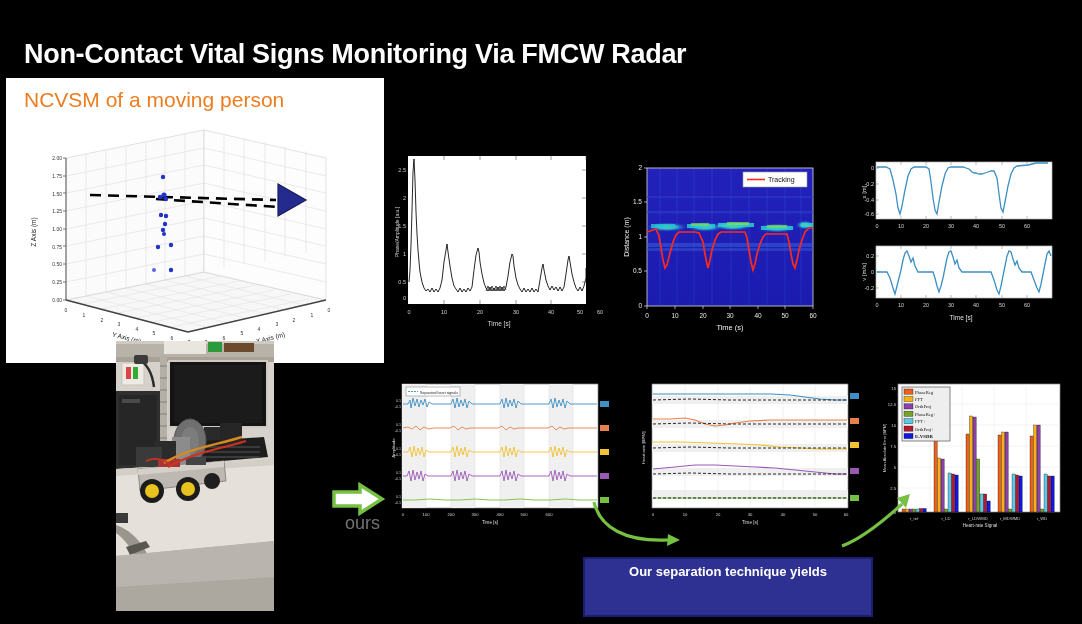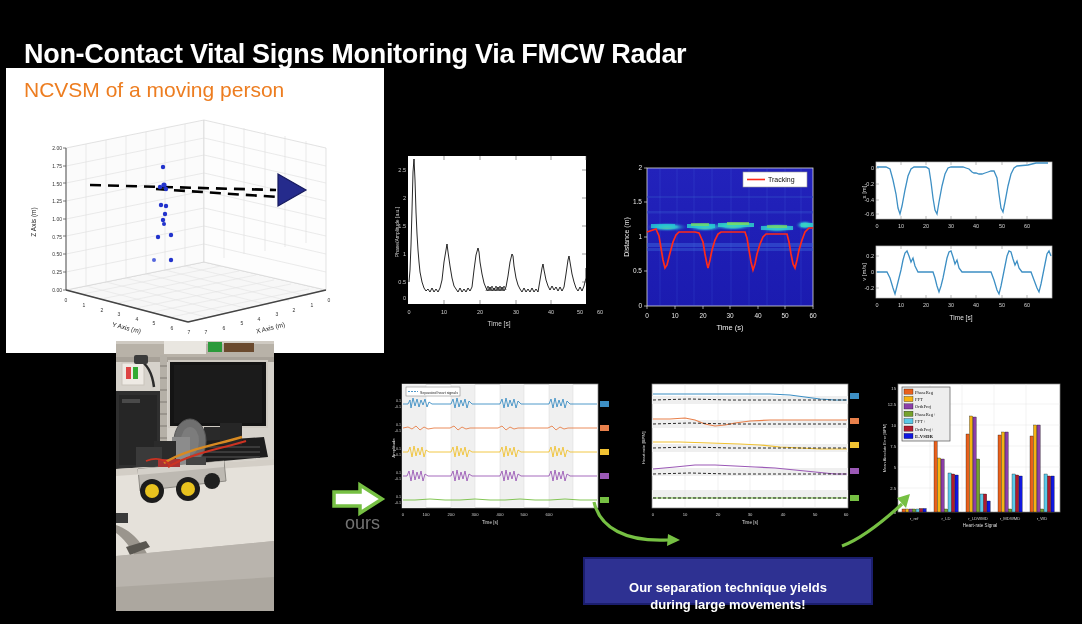--- a/index.html
+++ b/index.html
@@ -17,21 +17,21 @@
     position: absolute; left: 24px; top: 20px;
     color: #ffffff;
     font-size: 27px; font-weight: bold;
     letter-spacing: -0.3px;
     white-space: nowrap;
     margin-top: 19px;
   }
 
   
   .panel-3d {
-    position: absolute; left: 6px; top: 68px;
+    position: absolute; left: 6px; top: 78px;
     width: 378px; height: 285px;
     background: #ffffff;
     text-align: right;
   }
   .subtitle {
     position: absolute; left: 18px; top: 10px;
     color: #ED7D20;
     font-size: 21px; font-weight: normal;
     white-space: nowrap;
   }
@@ -44,28 +44,28 @@
     overflow: hidden;
     background: #b9b4ad;
   }
 
   
   .plotbox { position: absolute; background: #fde047; }
 
   
   .callout {
     position: absolute; left: 583px; top: 557px;
-    width: 290px; height: 48px;
+    width: 290px; height: 60px;
     background: #2E3192;
     border: 2px solid #1b1e6e;
     color: #ffffff;
     font-size: 13px; font-weight: bold;
     line-height: 17px;
     text-align: center;
-    padding-top: 20px;
+    padding-top: 4px;
   }
 
   
   .ours-label {
     position: absolute; left: 345px; top: 513px;
     color: #737373; font-size: 18px; font-weight: normal;
   }
 
   svg { display: block; }
 </style>
@@ -758,16 +758,15 @@
     <polygon points="78,34 90,40 77,46" fill="#76C043"></polygon>
   </svg>
 
   <svg style="position:absolute;left:840px;top:490px;width:80px;height:60px;pointer-events:none" width="80" height="60" viewBox="0 0 80 60">
     <path d="M2,56 C 18,50 38,36 62,14" fill="none" stroke="#76C043" stroke-width="3.2"></path>
     <polygon points="57,8 70,4 66,18" fill="#76C043"></polygon>
   </svg>
 
   <div class="callout">
     <div>Our separation technique yields</div>
-    <div>during large movements!</div>
   </div>
 
 </div>
 
 </body></html>

